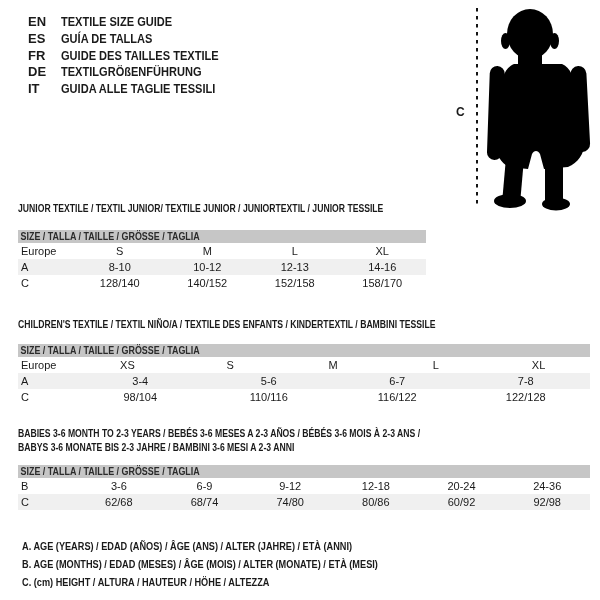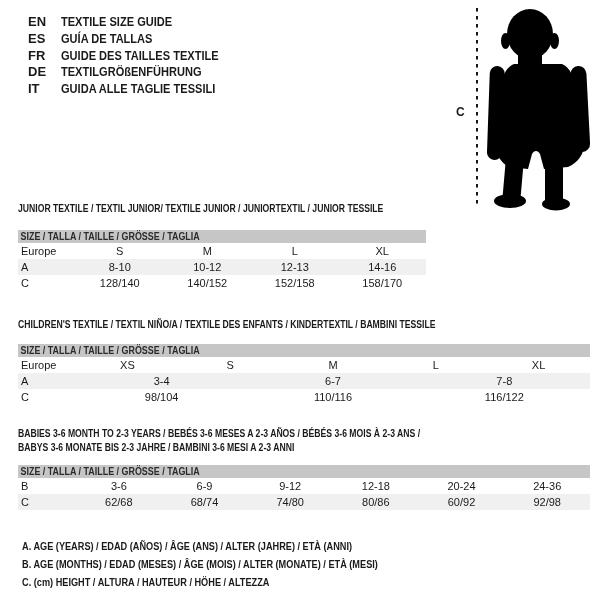--- a/index.html
+++ b/index.html
@@ -126,28 +126,30 @@
             <span class="row-label">Europe</span>
             <span class="cell">XS</span>
             <span class="cell">S</span>
             <span class="cell">M</span>
             <span class="cell">L</span>
             <span class="cell">XL</span>
           </div>
           <div class="t-row shaded">
             <span class="row-label">A</span>
             <span class="cell">3-4</span>
+            <span class="cell">5-6</span>
             <span class="cell">6-7</span>
             <span class="cell">7-8</span>
           </div>
           <div class="t-row">
             <span class="row-label">C</span>
             <span class="cell">98/104</span>
             <span class="cell">110/116</span>
             <span class="cell">116/122</span>
+            <span class="cell">122/128</span>
           </div>
         </div>
       </div>
       <div class="section sec-2">
         <div class="sec-title-wrap">
           <div class="sec-title">BABIES 3-6 MONTH TO 2-3 YEARS / BEBÉS 3-6 MESES A 2-3 AÑOS / BÉBÉS 3-6 MOIS À 2-3 ANS /</div>
           <div class="sec-title">BABYS 3-6 MONATE BIS 2-3 JAHRE / BAMBINI 3-6 MESI A 2-3 ANNI</div>
         </div>
         <div class="tbl">
           <div class="size-bar"><span>SIZE / TALLA / TAILLE / GRÖSSE / TAGLIA</span></div>

